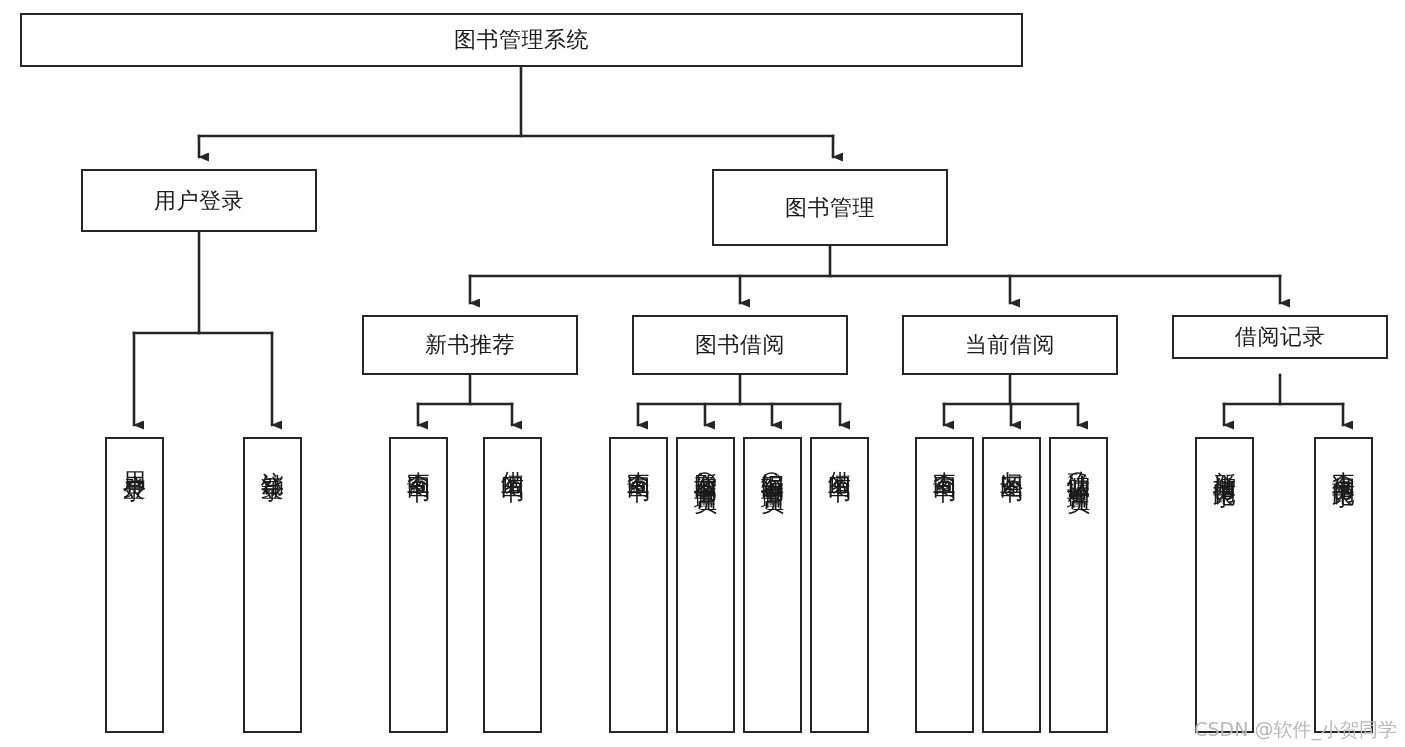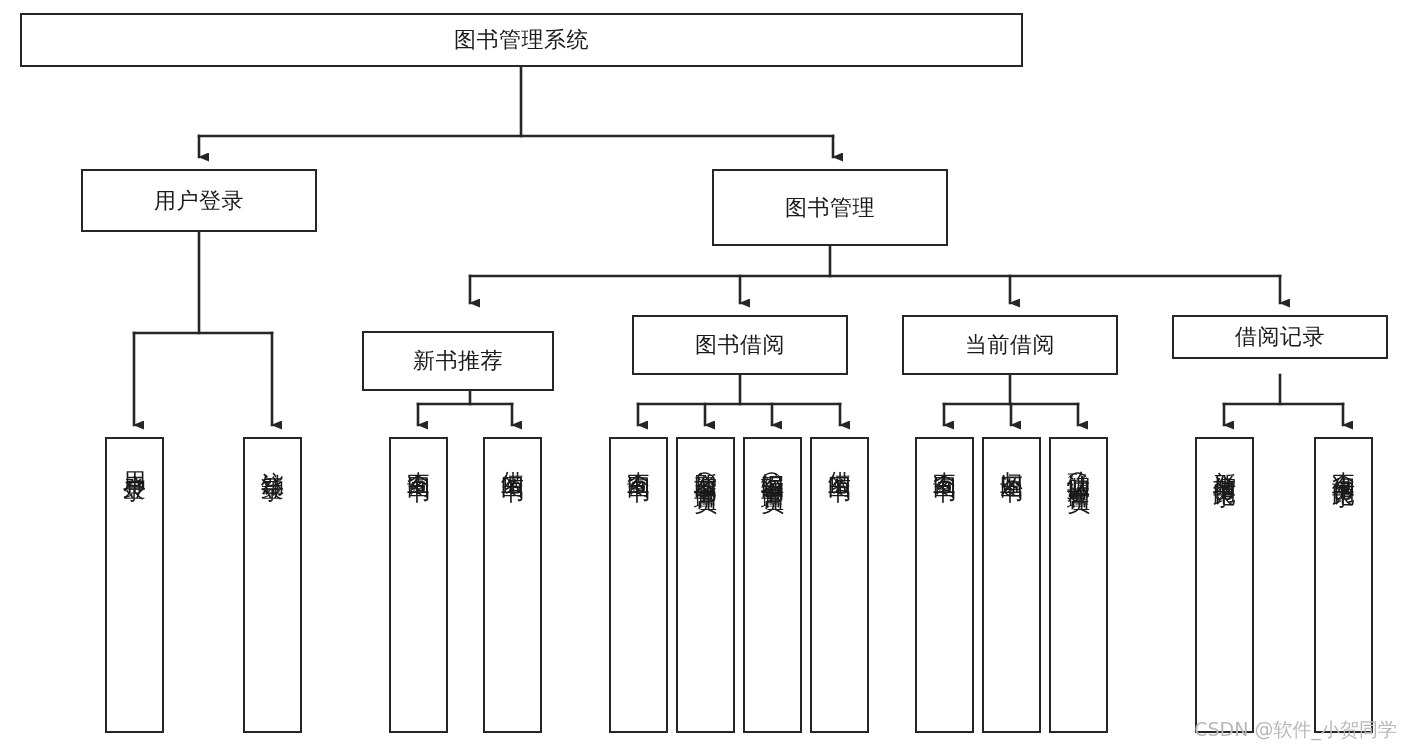--- a/index.html
+++ b/index.html
@@ -129,21 +129,21 @@
     <span class="label">图书管理系统</span>
   </div>
 
   <div class="node horizontal" style="left:81px; top:169px; width:236px; height:63px;">
     <span class="label">用户登录</span>
   </div>
   <div class="node horizontal" style="left:712px; top:169px; width:236px; height:77px;">
     <span class="label">图书管理</span>
   </div>
 
-  <div class="node horizontal" style="left:362px; top:331px; width:192px; height:60px;">
+  <div class="node horizontal" style="left:362px; top:315px; width:216px; height:60px;">
     <span class="label">新书推荐</span>
   </div>
   <div class="node horizontal" style="left:632px; top:315px; width:216px; height:60px;">
     <span class="label">图书借阅</span>
   </div>
   <div class="node horizontal" style="left:902px; top:315px; width:216px; height:60px;">
     <span class="label">当前借阅</span>
   </div>
   <div class="node horizontal" style="left:1172px; top:315px; width:216px; height:44px;">
     <span class="label">借阅记录</span>

